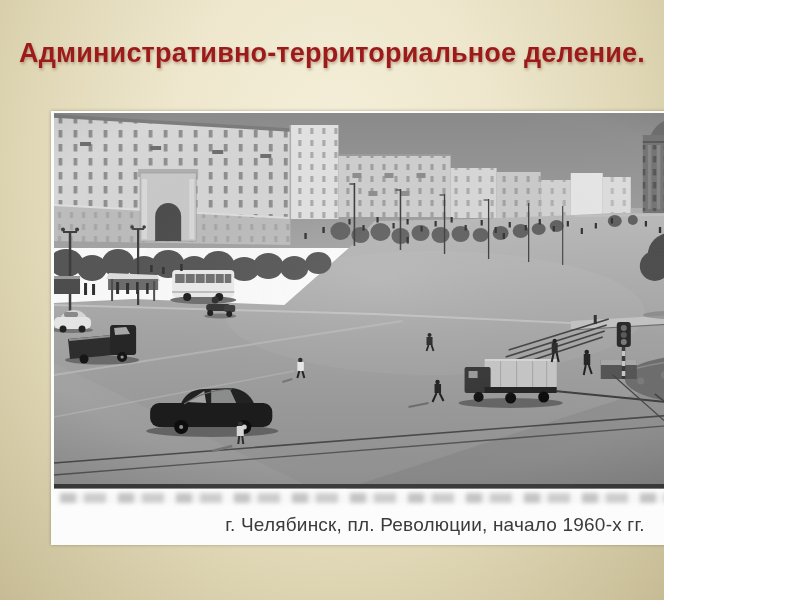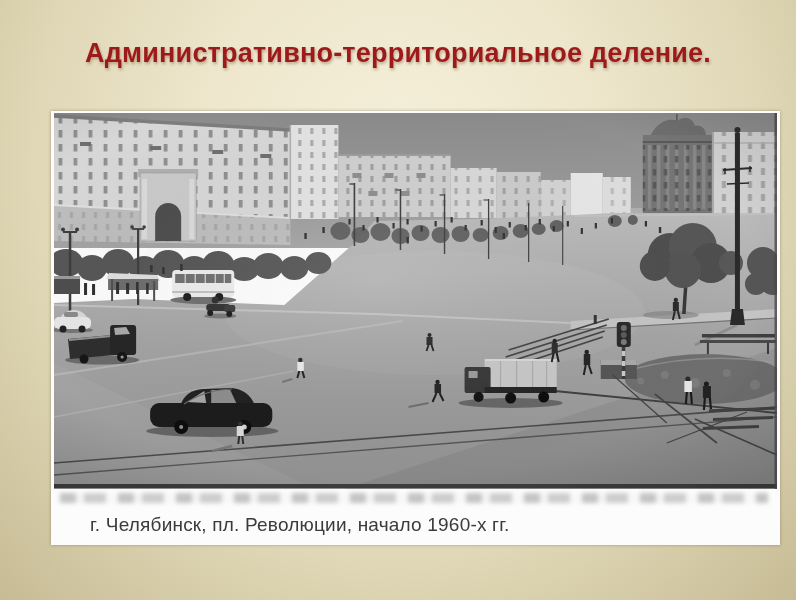--- a/index.html
+++ b/index.html
@@ -1,38 +1,39 @@
 <!DOCTYPE html>
 <html><head>
 <meta charset="utf-8">
 <style>
   html,body{margin:0;padding:0;}
   .slide{
     position:relative;
-    width:796px;height:600px;
+    width:664px;height:600px;
     overflow:hidden;
     background:radial-gradient(ellipse at 50% 28%,
       #f5f0db 0%, #eee7cd 35%, #e0d7b6 65%, #cfc5a0 88%, #c6bb94 100%);
     font-family:"Liberation Sans", sans-serif;
   }
   .title-block{
     position:absolute;top:36px;left:0;width:100%;
     text-align:center;
     color:#9d1a1a;
     font-size:27px;font-weight:bold;line-height:1.3;
     text-shadow:1px 2px 3px rgba(125,85,60,.45);
     letter-spacing:.2px;
   }
   .photo-frame{
     position:absolute;left:51px;top:111px;
     width:729px;height:434px;
     background:#fcfcfc;
     box-shadow:0 0 3px rgba(90,80,50,.45);
     padding:2px 0 0 3px;
     box-sizing:border-box;
+    text-align:center;
   }
   .photo-frame svg{display:block;}
   .ghost-band{
     height:10px;margin:4px 12px 0 6px;
     background:repeating-linear-gradient(90deg,
       rgba(150,150,150,.55) 0 16px, rgba(205,205,205,.18) 16px 24px,
       rgba(160,160,160,.5) 24px 46px, rgba(215,215,215,.12) 46px 58px);
     filter:blur(2px);
   }
   .caption{

